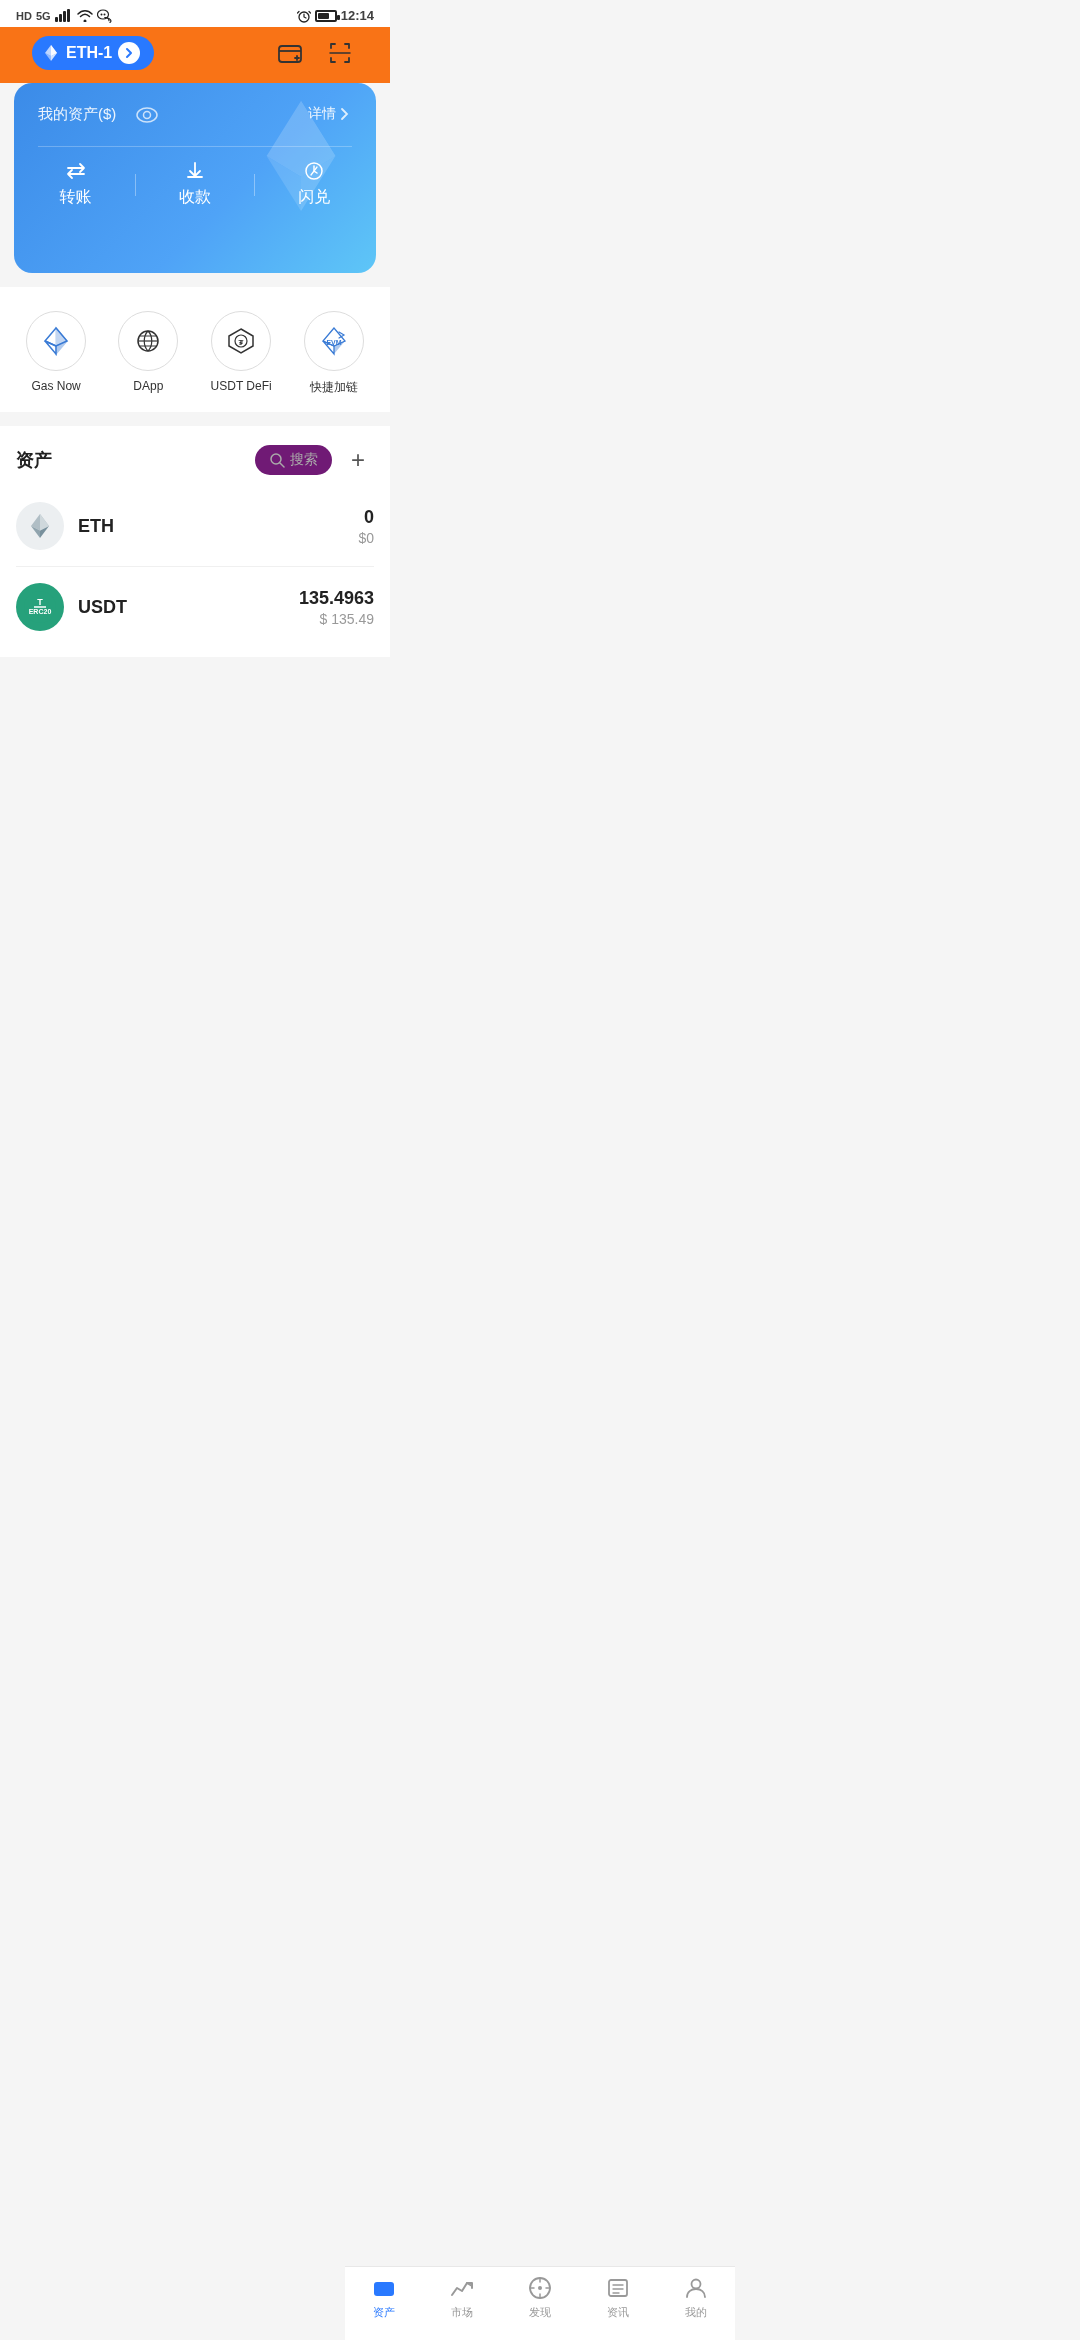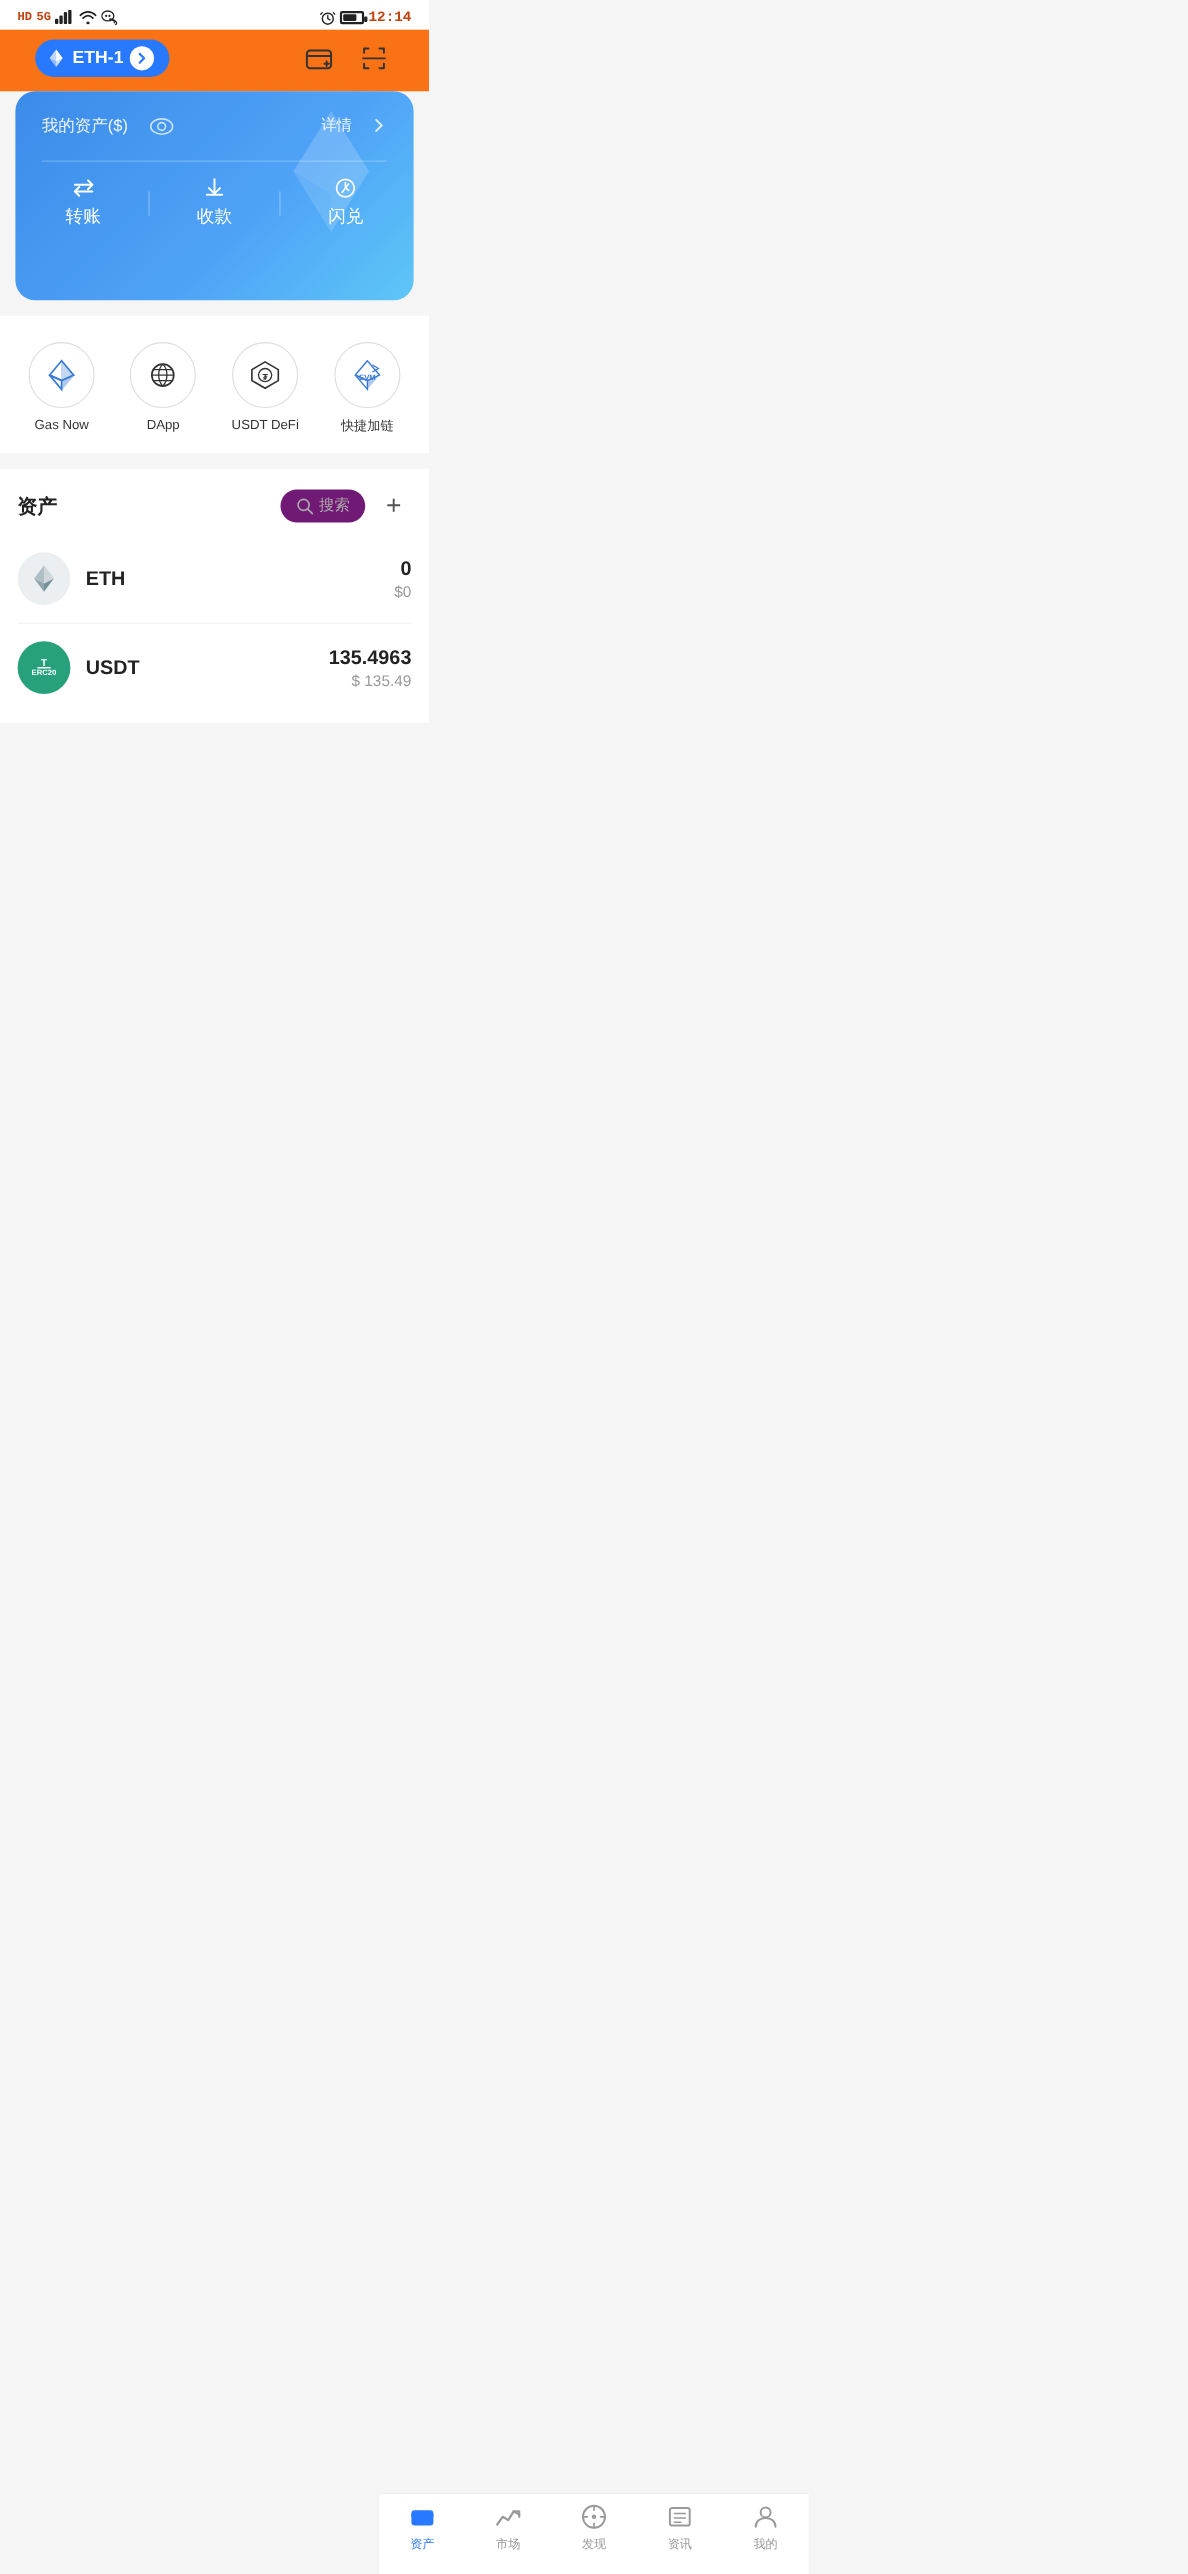--- a/index.html
+++ b/index.html
@@ -14,22 +14,21 @@
 
     
     .status-bar {
       display: flex;
       justify-content: space-between;
       align-items: center;
       padding: 8px 16px 4px;
       background: #fff;
       font-size: 12px;
       font-weight: 600;
-      color: #c2410c;
-      font-family: Liberation Mono, monospace;
+      color: #404040;
     }
     .status-left { display: flex; align-items: center; gap: 4px; font-size: 11px; }
     .status-right { display: flex; align-items: center; gap: 4px; font-size: 13px; font-weight: 700; }
     .battery {
       width: 22px; height: 12px; border: 2px solid #222; border-radius: 2px; position: relative; display: inline-block;
     }
     .battery::after {
       content: ''; position: absolute; right: -5px; top: 3px; width: 3px; height: 5px; background: #222; border-radius: 1px;
     }
     .battery-inner {
@@ -87,21 +86,21 @@
       align-items: center;
       gap: 20px;
       font-size: 15px;
       opacity: 0.9;
     }
     .asset-detail {
       font-size: 14px;
       opacity: 0.9;
       display: flex;
       align-items: center;
-      gap: 18px;
+      gap: 2px;
     }
     .asset-amount {
       font-size: 44px;
       font-weight: 700;
       margin-top: 10px;
       letter-spacing: -1px;
     }
     .eth-watermark {
       position: absolute;
       right: 20px;

